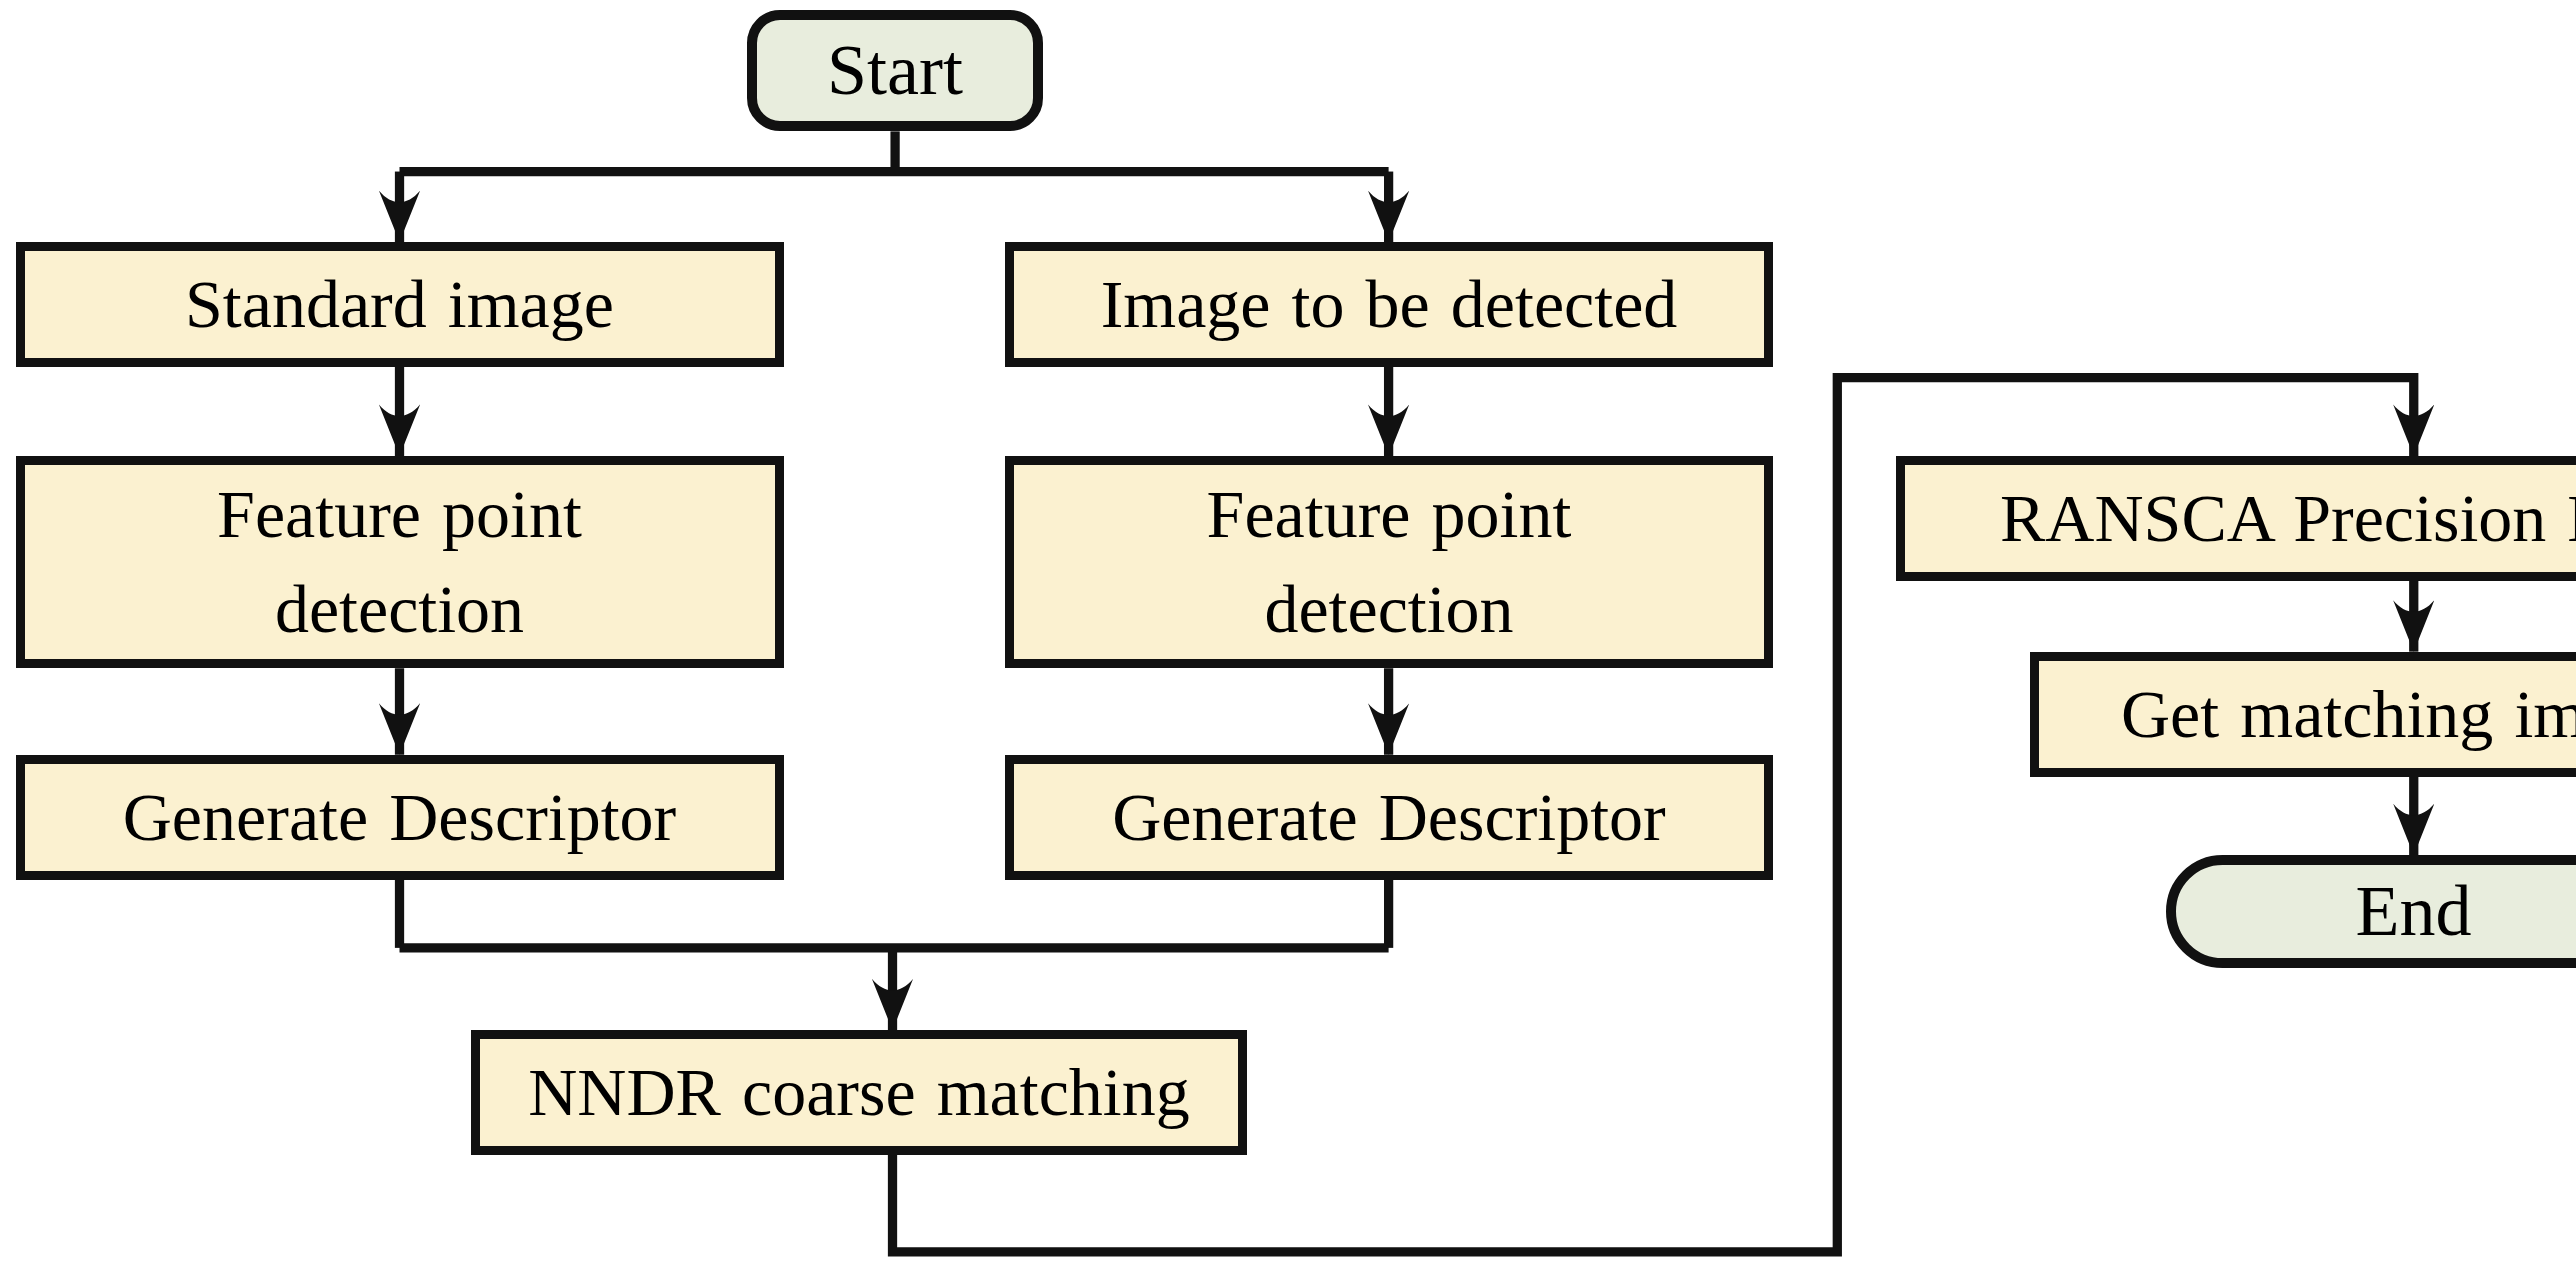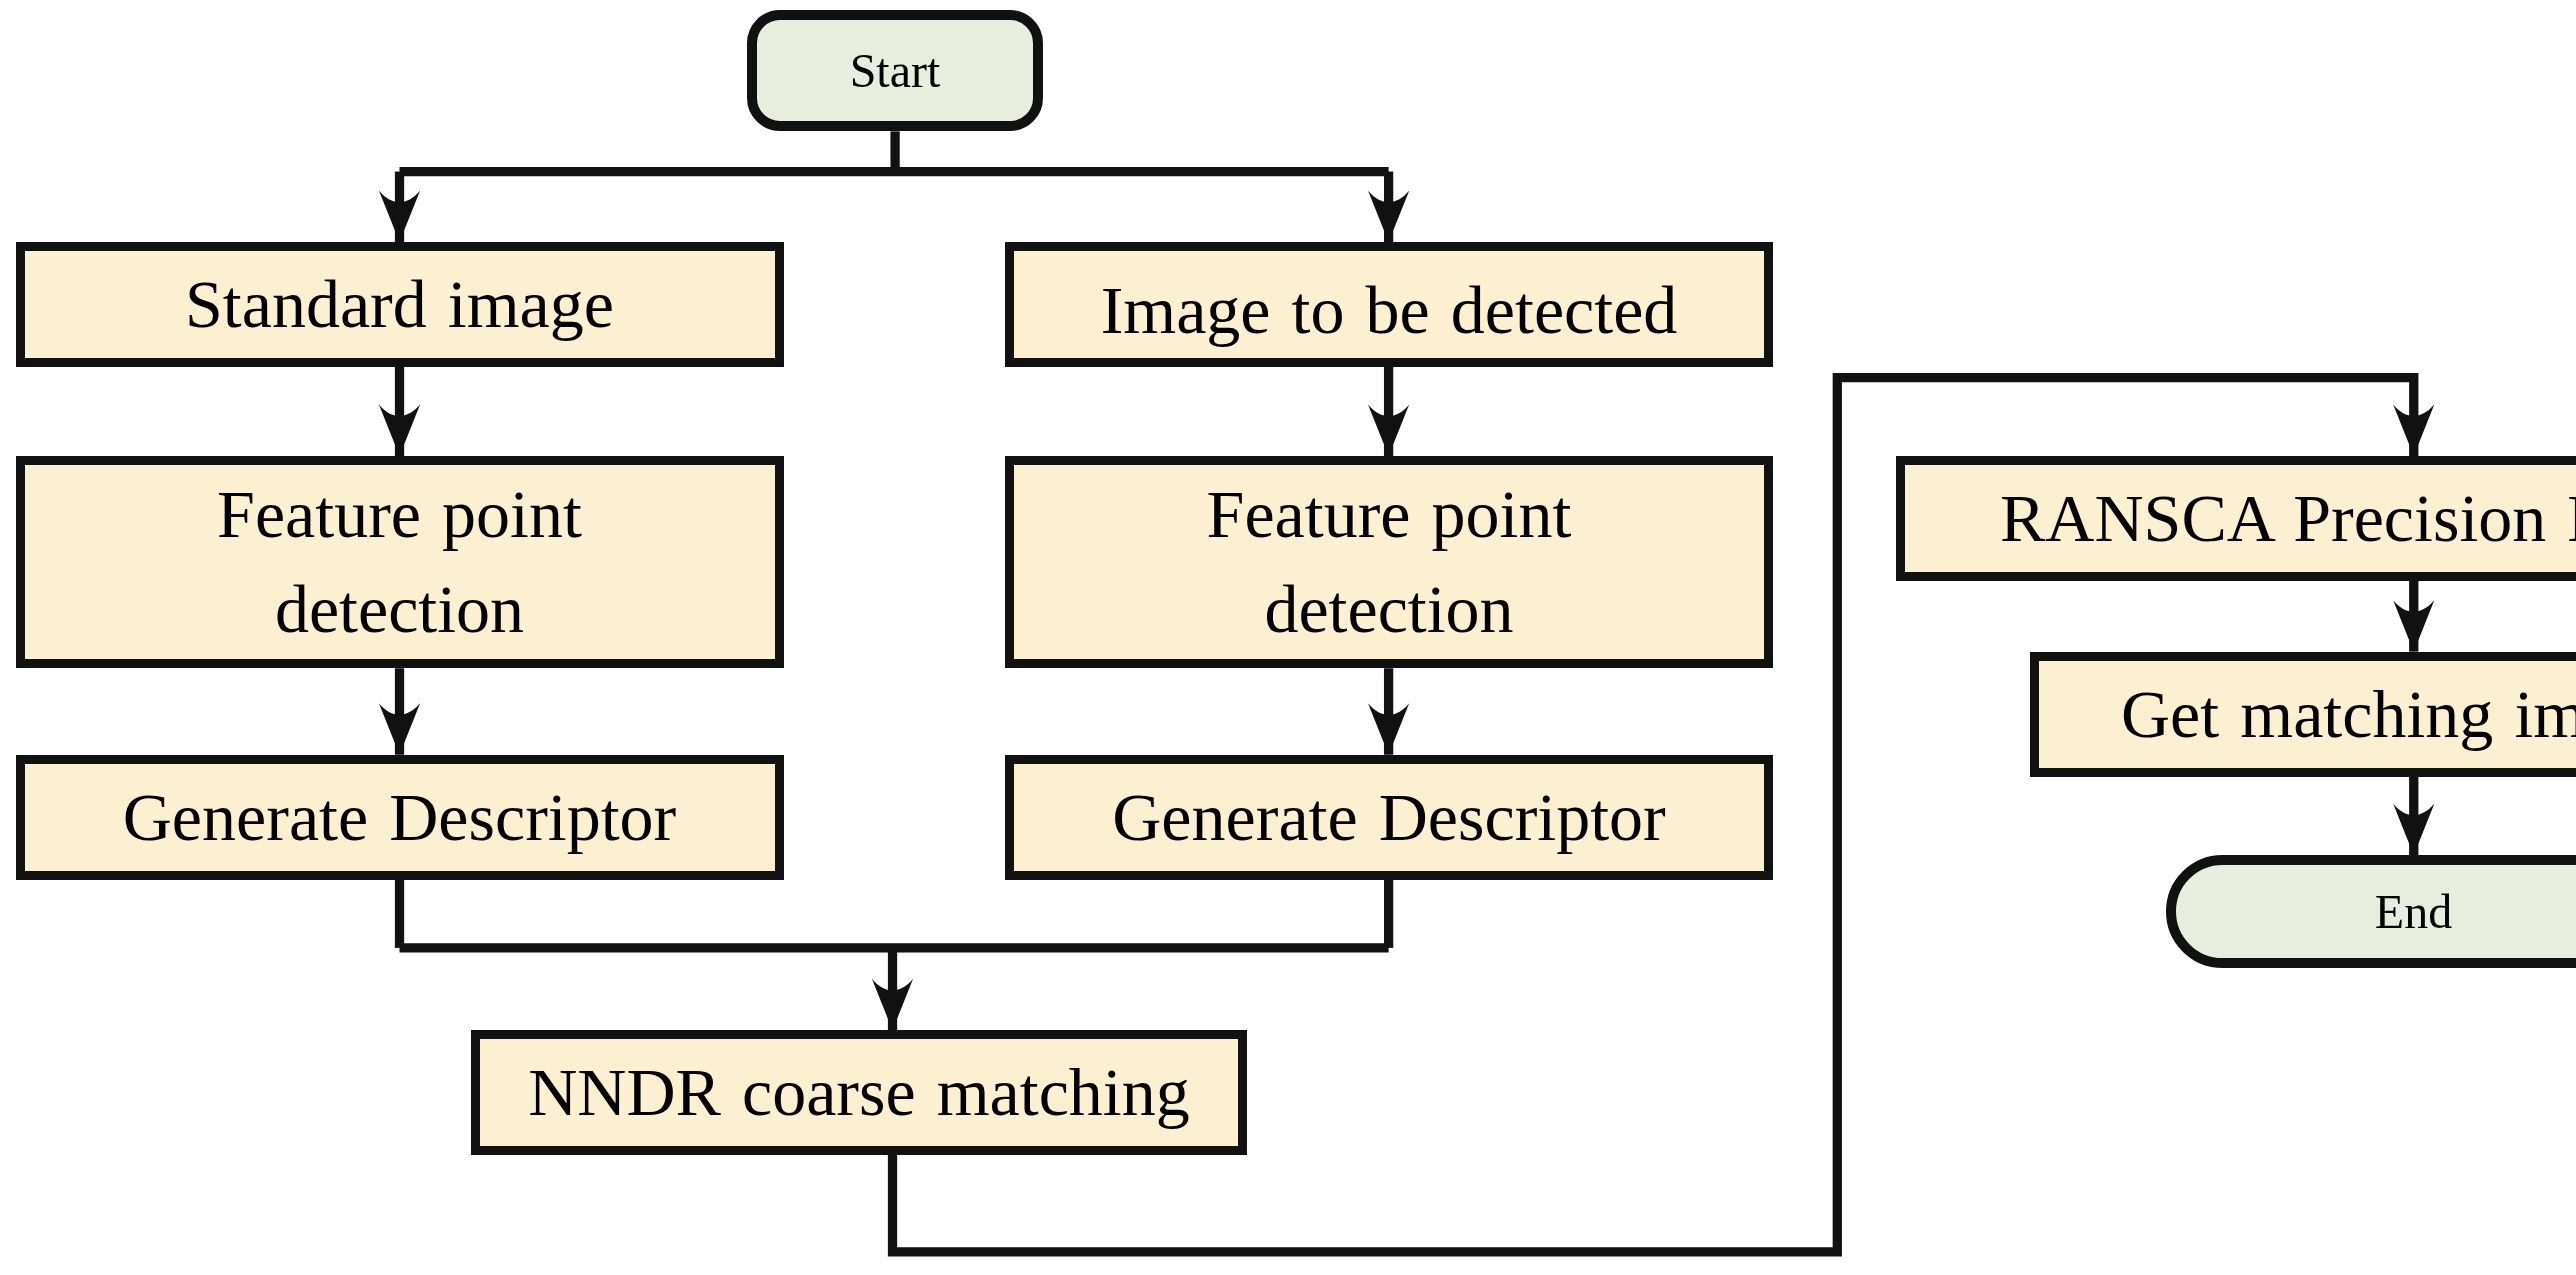--- a/index.html
+++ b/index.html
@@ -27,27 +27,27 @@
   }
   .process{
     background:var(--process-fill);
     border:9.3px solid var(--stroke);
     font-size:68px;
   }
   .terminal{
     background:var(--terminal-fill);
     border:10.3px solid var(--stroke);
     border-radius:57px;
-    font-size:48px;
+    font-size:72px;
   }
   .label{white-space:pre-line;line-height:1.4;word-spacing:0.06em;}
 
   #n-start{left:747px;top:10.3px;width:296px;height:121px;border-radius:33px;}
   #n-standard-image{left:15.5px;top:242px;width:768px;height:125px;}
-  #n-image-to-be-detected{left:1005px;top:242px;width:768px;height:125px;align-items:flex-end;}
+  #n-image-to-be-detected{left:1005px;top:242px;width:768px;height:125px;}
   #n-feature-left{left:15.5px;top:456px;width:768px;height:212px;}
   #n-feature-right{left:1005px;top:456px;width:768px;height:212px;}
   #n-generate-left{left:15.5px;top:755px;width:768px;height:125px;}
   #n-generate-right{left:1005px;top:755px;width:768px;height:125px;}
   #n-nndr{left:471px;top:1030px;width:776px;height:125px;}
   #n-ransca{left:1896px;top:456px;width:1036px;height:125px;}
   #n-get-matching{left:2030px;top:652px;width:768px;height:125px;}
   #n-end{left:2166px;top:855px;width:495px;height:113px;}
 </style>
 </head>

